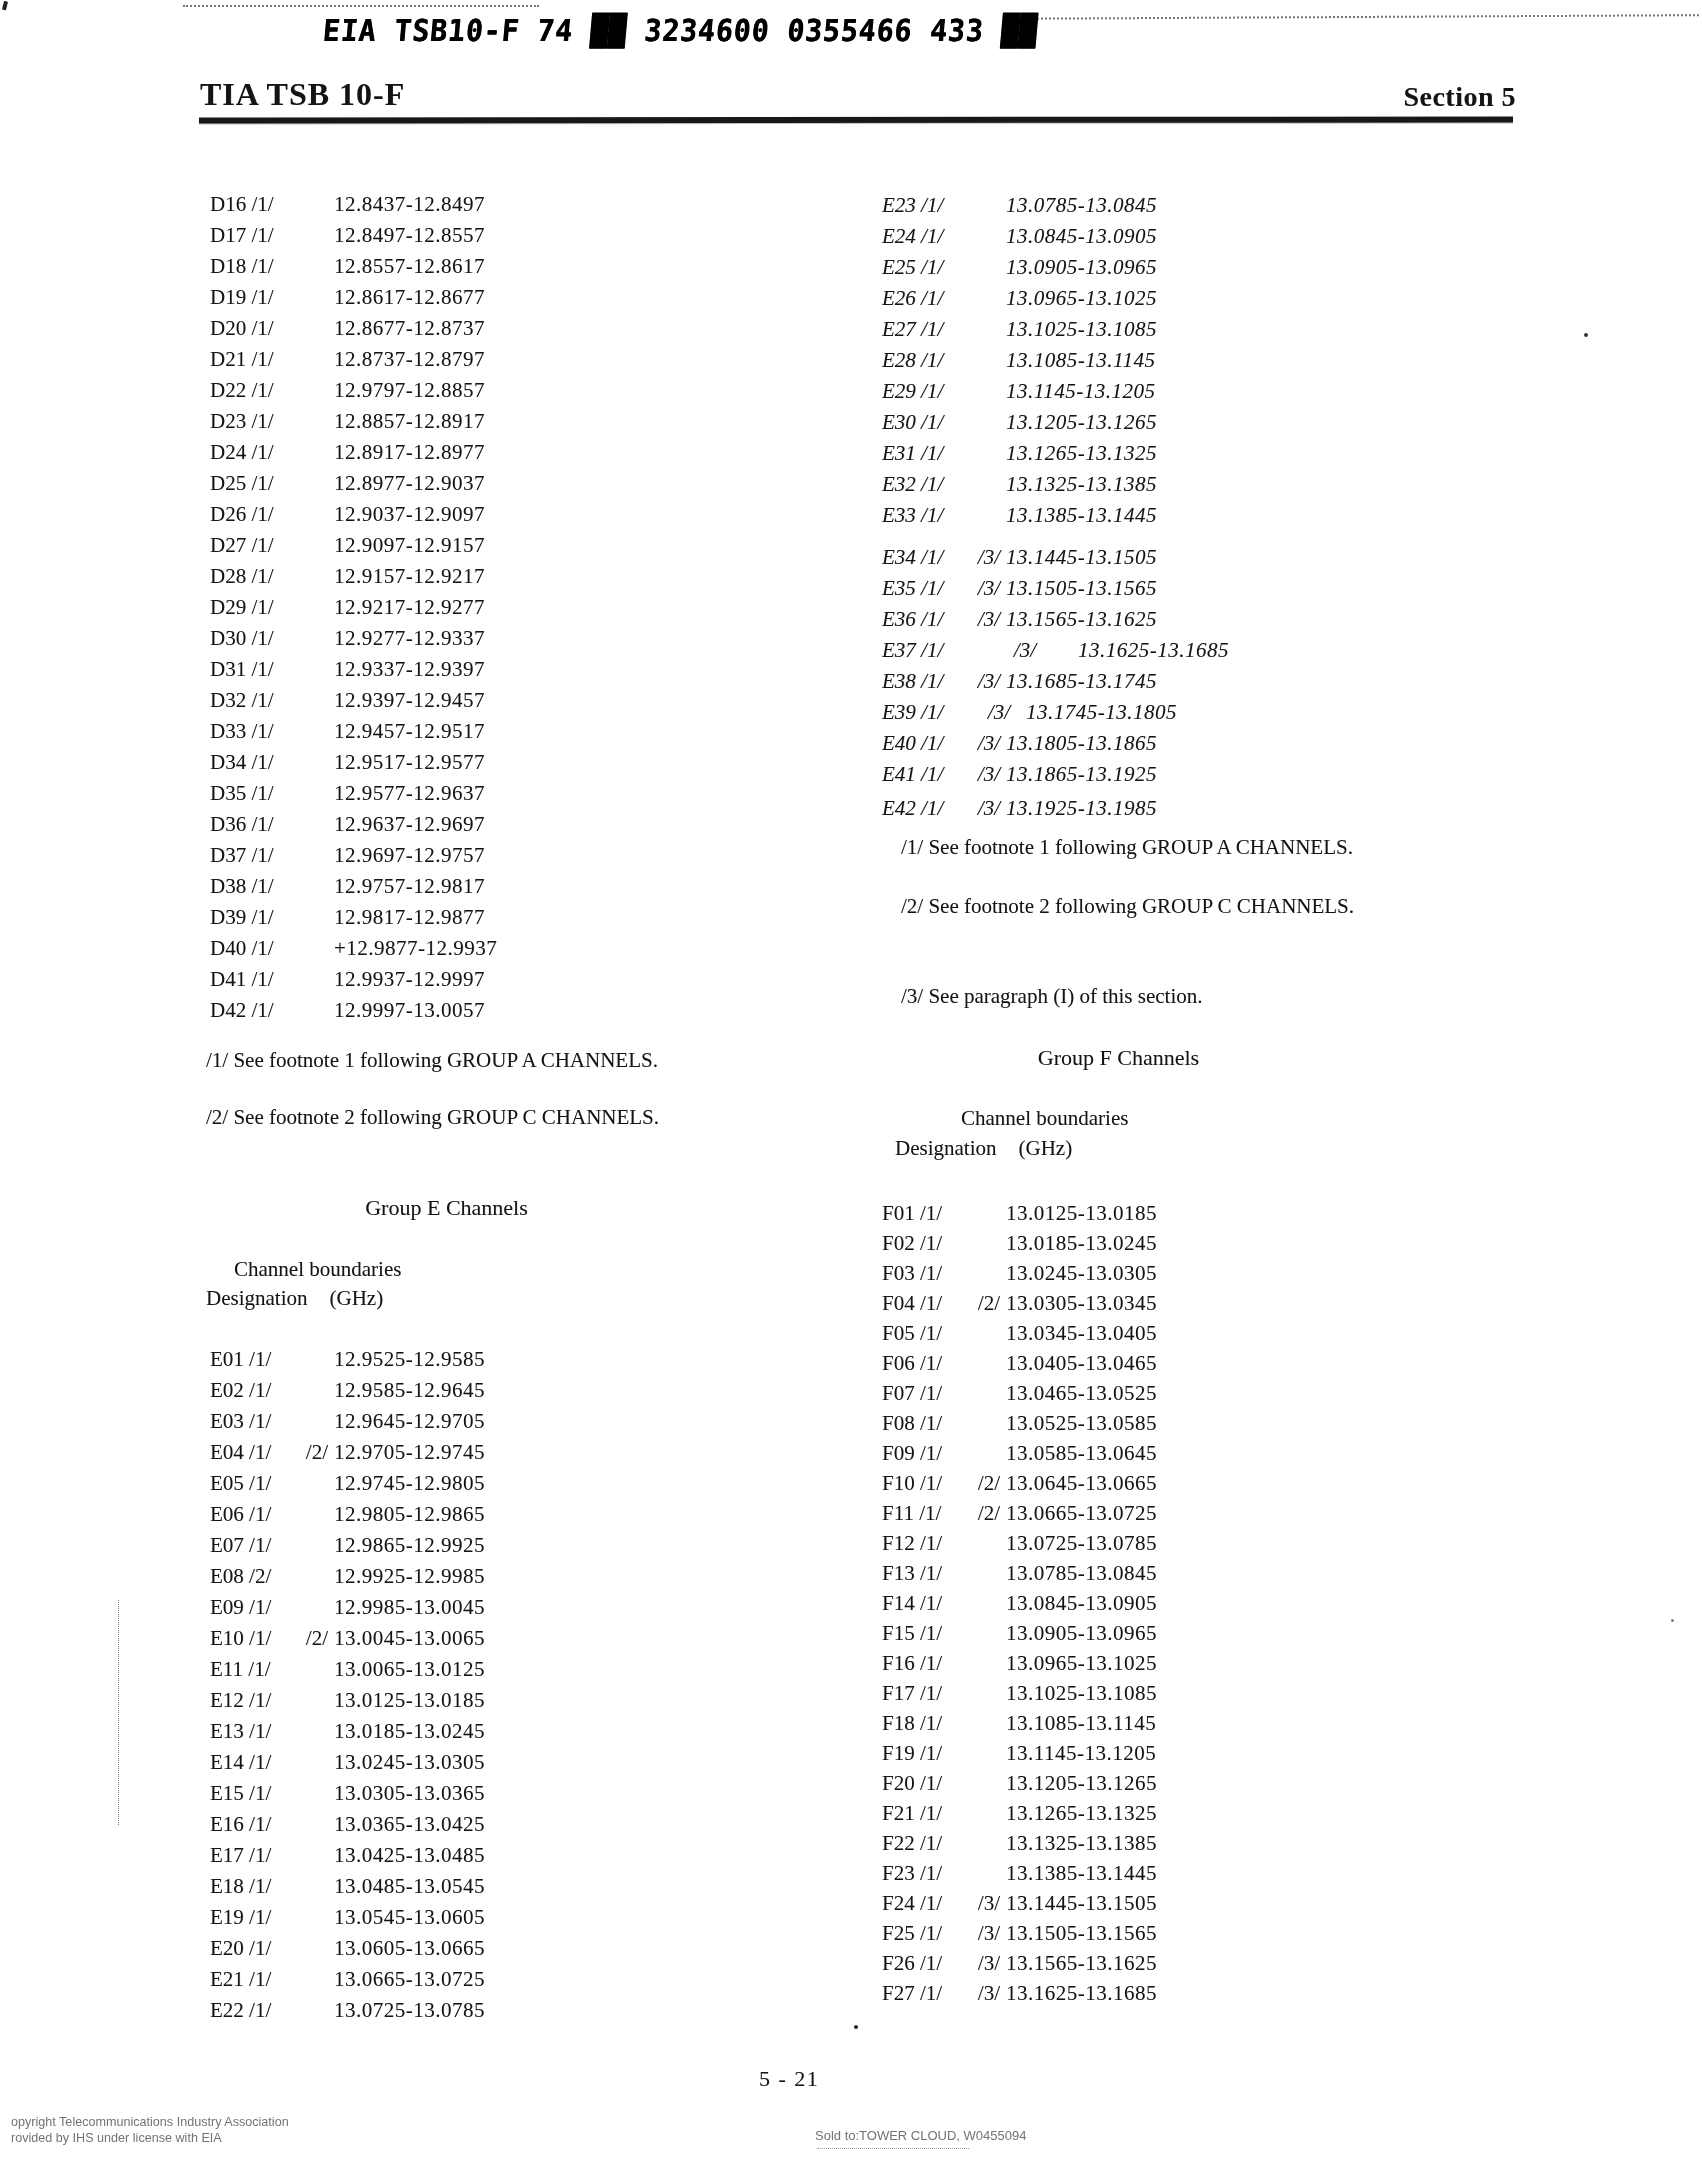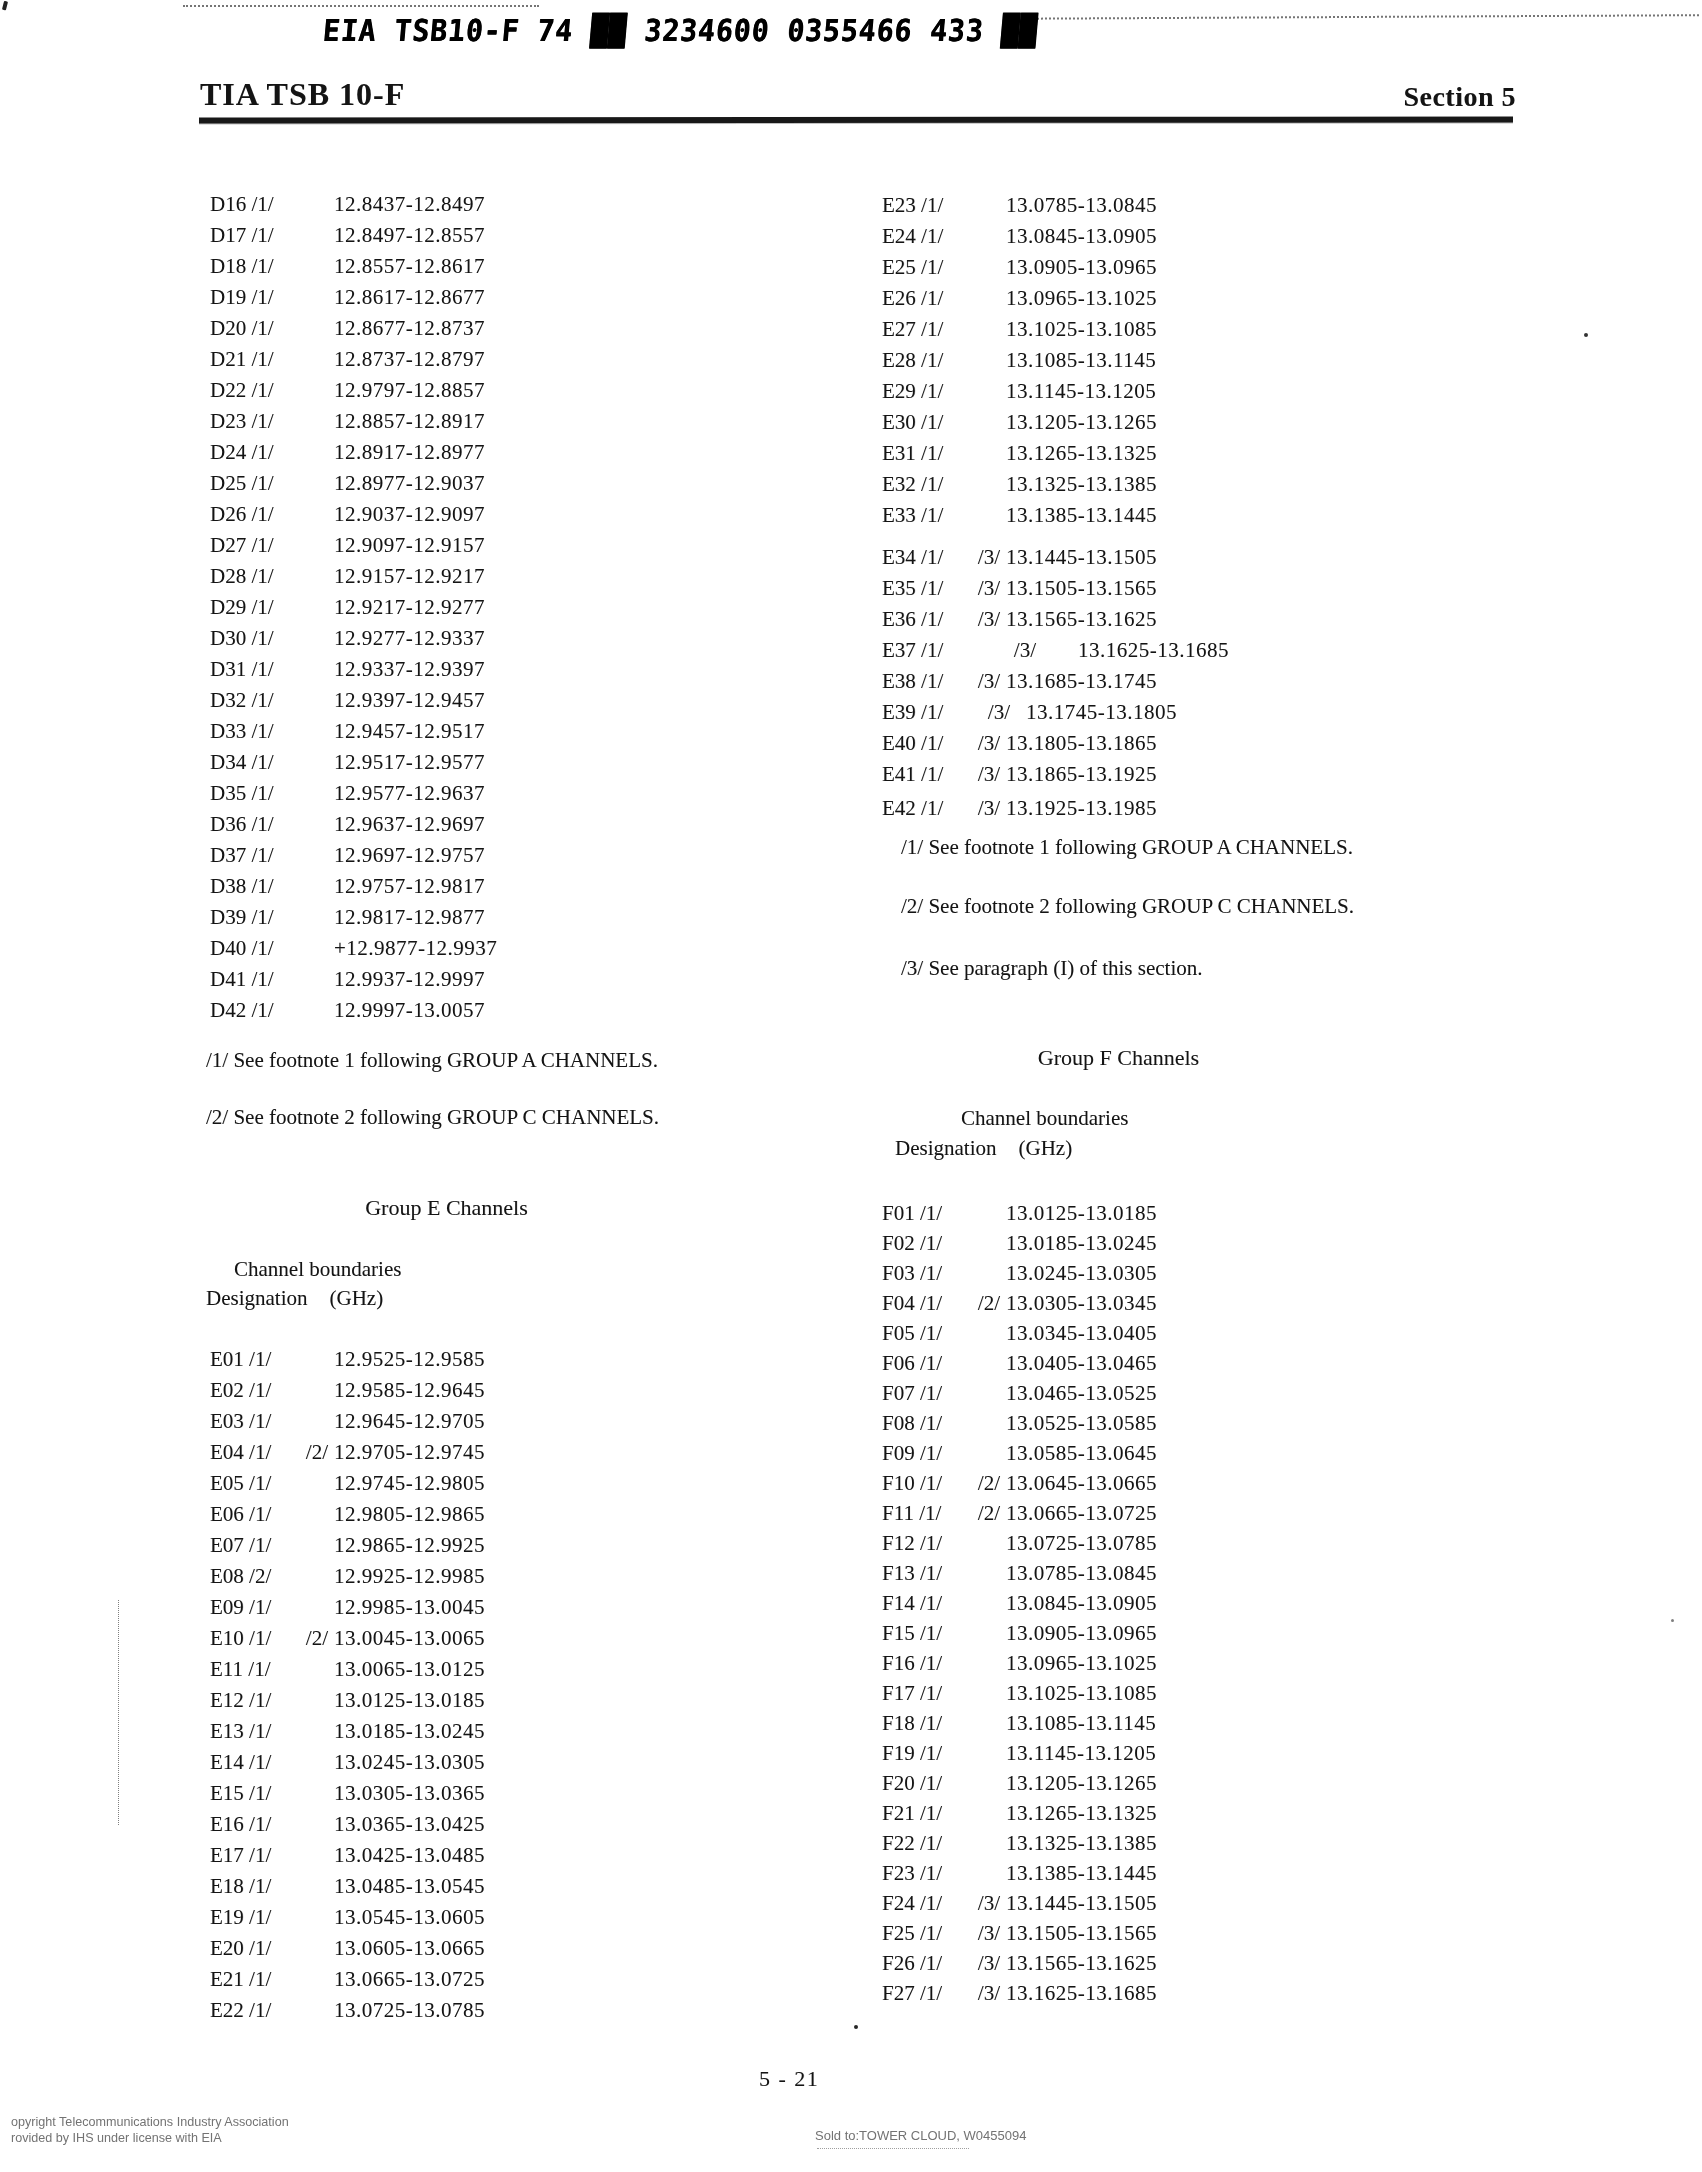--- a/index.html
+++ b/index.html
@@ -372,21 +372,21 @@
       <span class="rng">13.0665-13.0725</span>
     </div>
 
     <div class="row">
       <span class="desig">E22 /1/</span>
       <span class="pfx"></span>
       <span class="rng">13.0725-13.0785</span>
     </div>
   </div>
 
-<div class="abs chan-table" style="left:882px;top:192px;">
+<div class="abs chan-table" style="left:882px;top:192px;font-style:italic;">
 
     <div class="row" style="height:31px;">
       <span class="desig">E23 /1/</span>
       <span class="pfx"></span>
       <span class="rng">13.0785-13.0845</span>
     </div>
 
     <div class="row" style="height:31px;">
       <span class="desig">E24 /1/</span>
       <span class="pfx"></span>
@@ -497,21 +497,21 @@
 
     <div class="row" style="height:31px;align-items:center;">
       <span class="desig">E42 /1/</span>
       <span class="pfx">/3/</span>
       <span class="rng">13.1925-13.1985</span>
     </div>
   </div>
 
 <div class="abs footnote" style="left:901px;top:835px;">/1/ See footnote 1 following GROUP A CHANNELS.</div>
 <div class="abs footnote" style="left:901px;top:894px;">/2/ See footnote 2 following GROUP C CHANNELS.</div>
-<div class="abs footnote" style="left:901px;top:956px;">/3/ See paragraph (I) of this section.</div>
+<div class="abs footnote" style="left:901px;top:984px;">/3/ See paragraph (I) of this section.</div>
 
 <div class="abs grp-heading" style="left:882px;top:1045px;">Group F Channels</div>
 <div class="abs bounds-label" style="left:961px;top:1106px;">Channel boundaries</div>
 <div class="abs desig-line" style="left:895px;top:1136px;">
   <span>Designation</span><span class="unit">(GHz)</span>
 </div>
 
 <div class="abs chan-table f-pitch" style="left:882px;top:1200px;">
 
     <div class="row">

